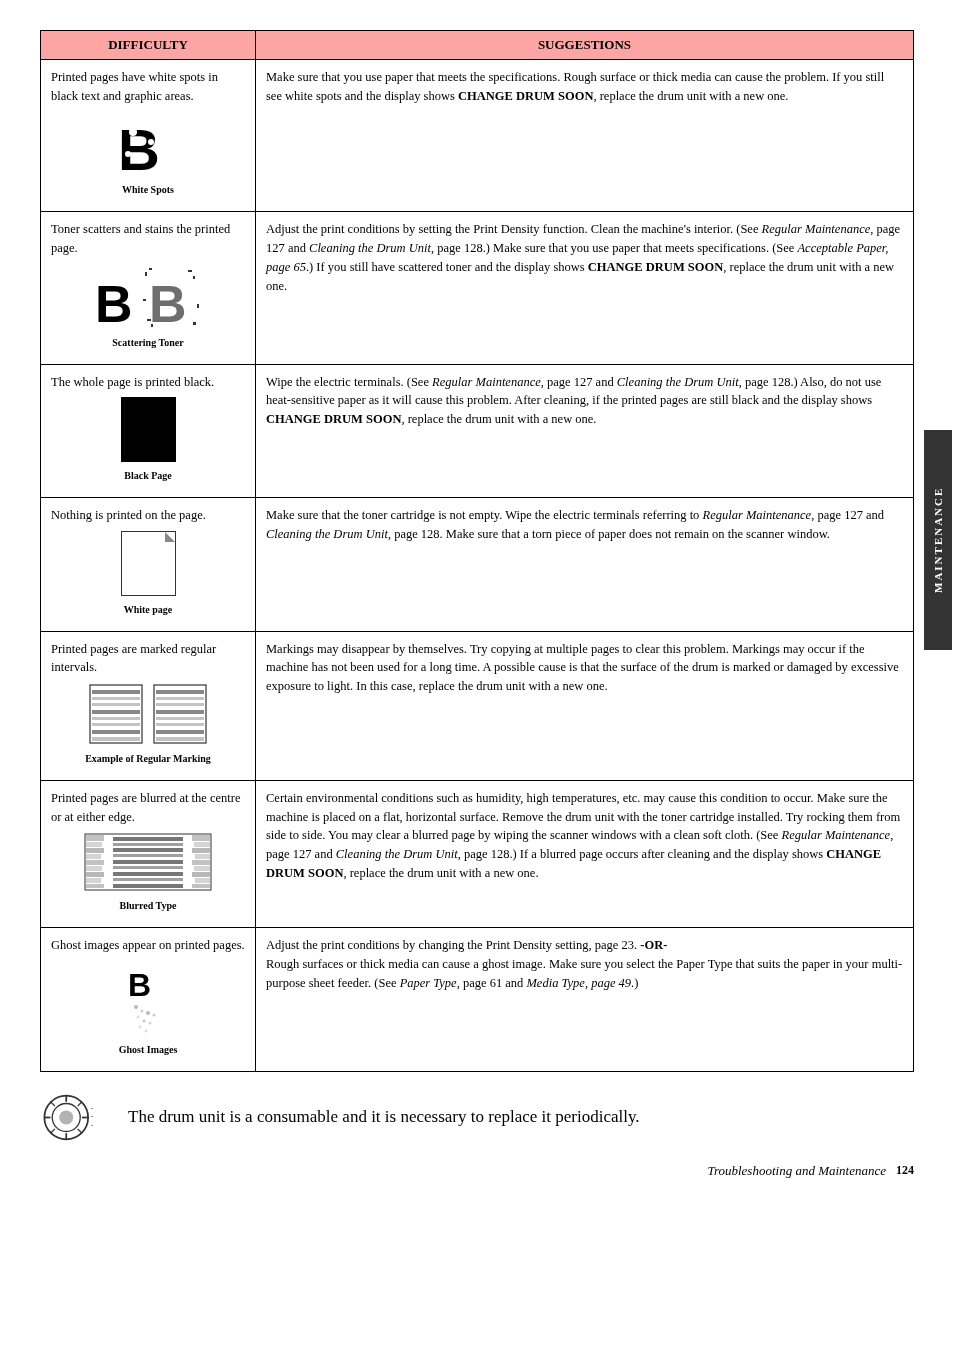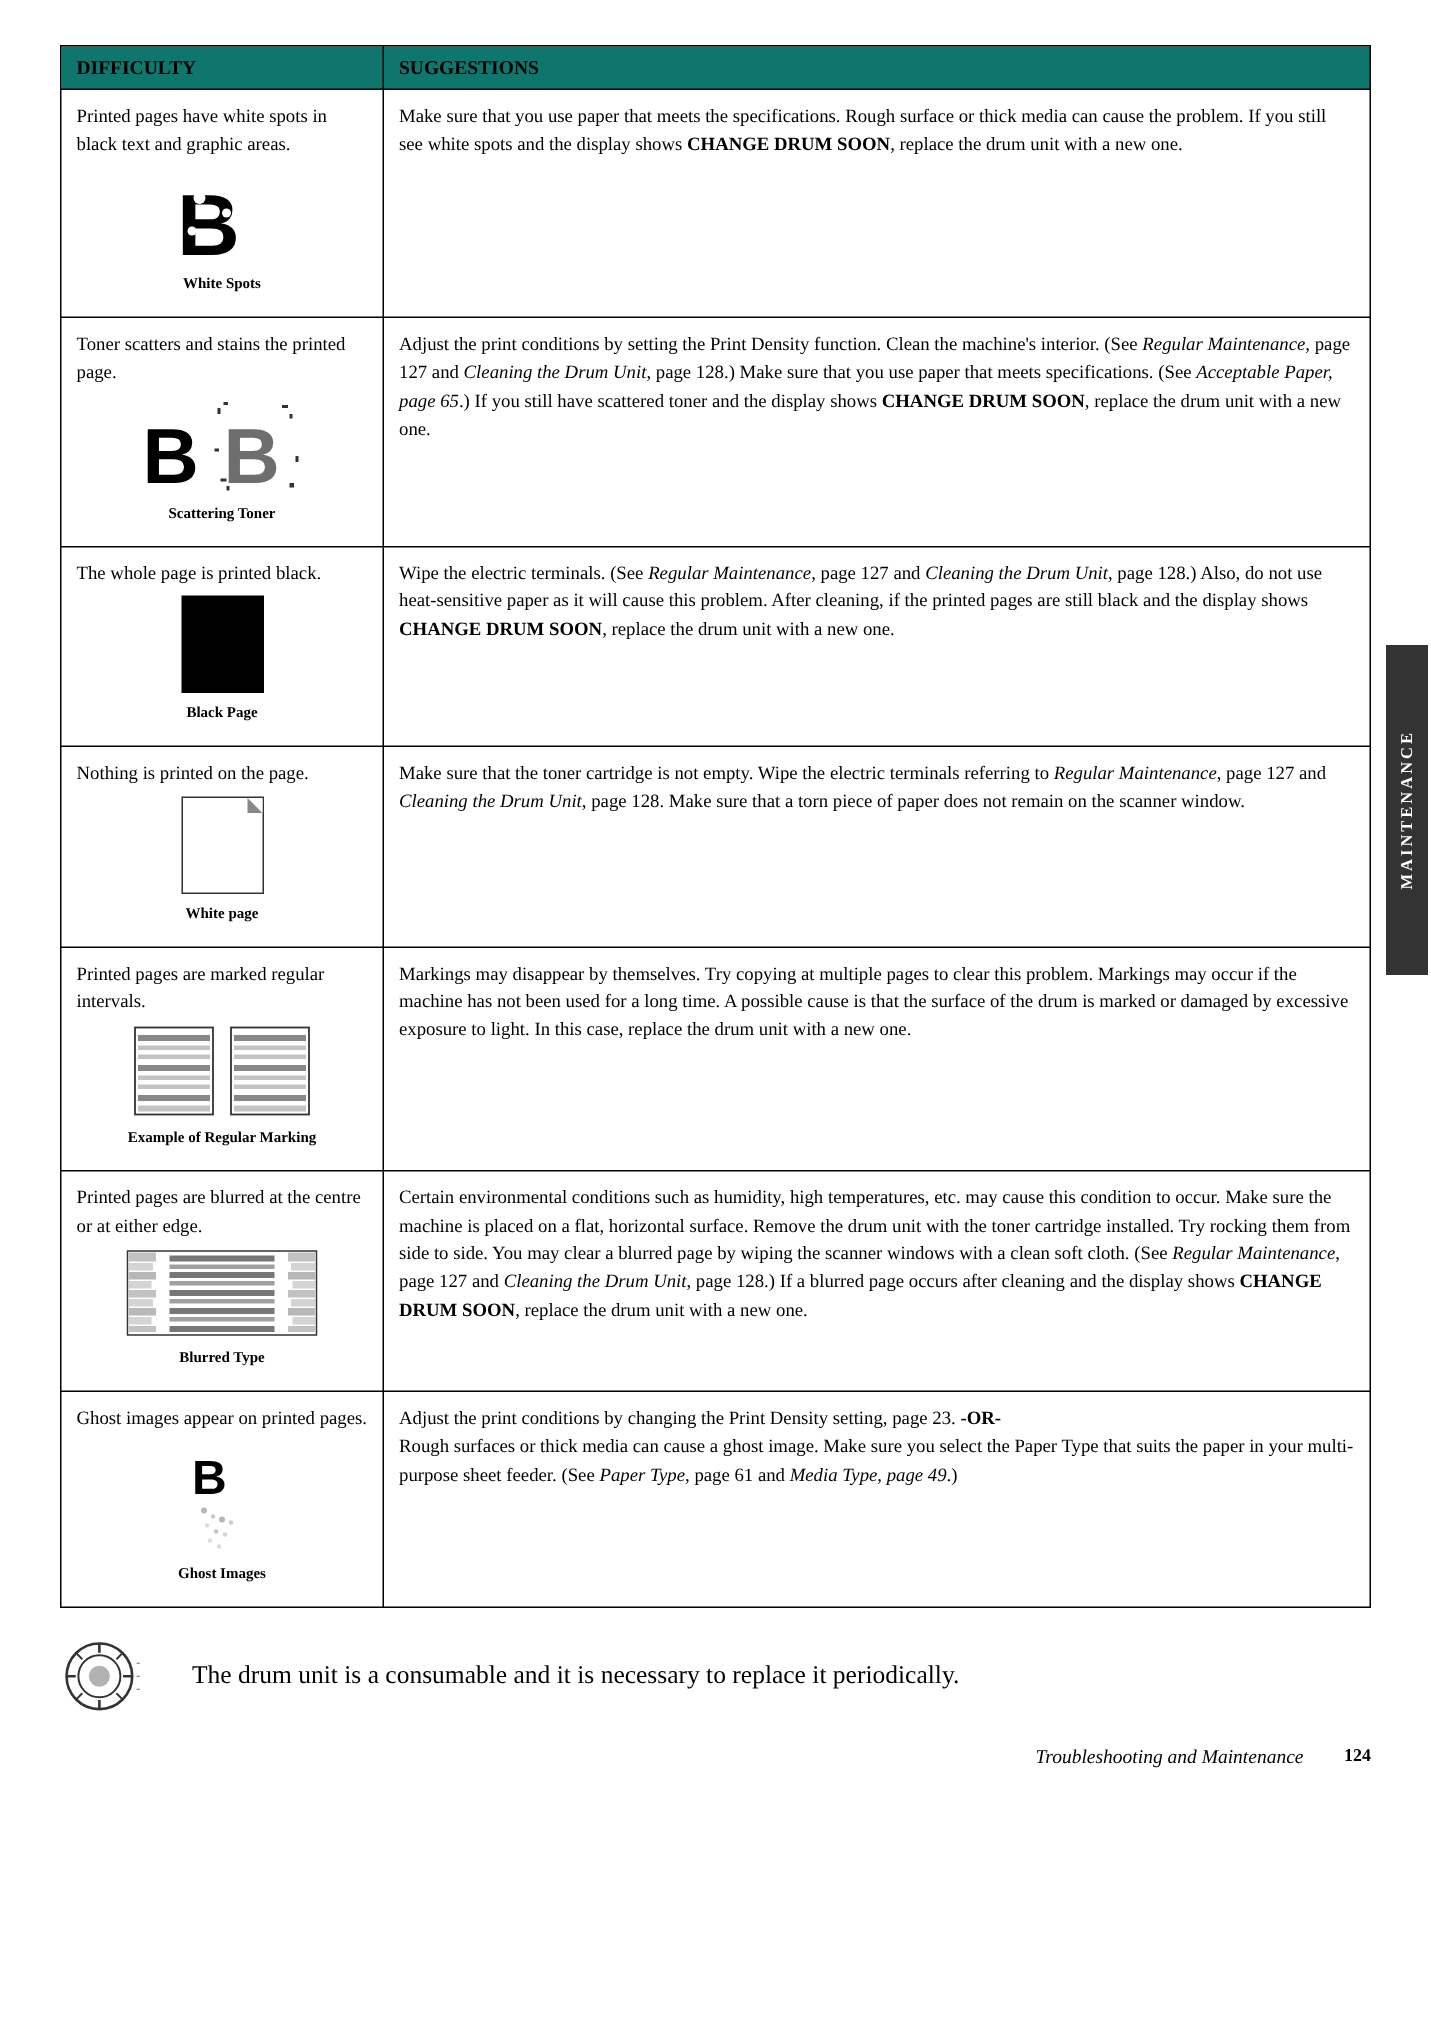--- a/index.html
+++ b/index.html
@@ -37,24 +37,24 @@
     }
     
     .main-table {
       width: 100%;
       border-collapse: collapse;
       border: 1.5px solid #000;
     }
     .main-table th {
       border: 1.5px solid #000;
       padding: 6px 10px;
-      text-align: left;
+      text-align: center;
       font-size: 13px;
       font-weight: bold;
-      background: #0f766e;
+      background: #fca5a5;
     }
     .main-table td {
       border: 1.5px solid #000;
       vertical-align: top;
       padding: 8px 10px;
       font-size: 12.5px;
       line-height: 1.5;
     }
     .difficulty-cell {
       width: 215px;
@@ -109,21 +109,21 @@
     }
     .footer-text {
       font-size: 17px;
       line-height: 1.5;
     }
     .page-footer {
       margin-top: 18px;
       display: flex;
       justify-content: flex-end;
       align-items: center;
-      gap: 27px;
+      gap: 10px;
       font-size: 13px;
     }
     .page-footer .page-label {
       font-style: italic;
     }
     .page-footer .page-num {
       font-weight: bold;
       font-size: 12px;
     }
     b { font-weight: bold; }

